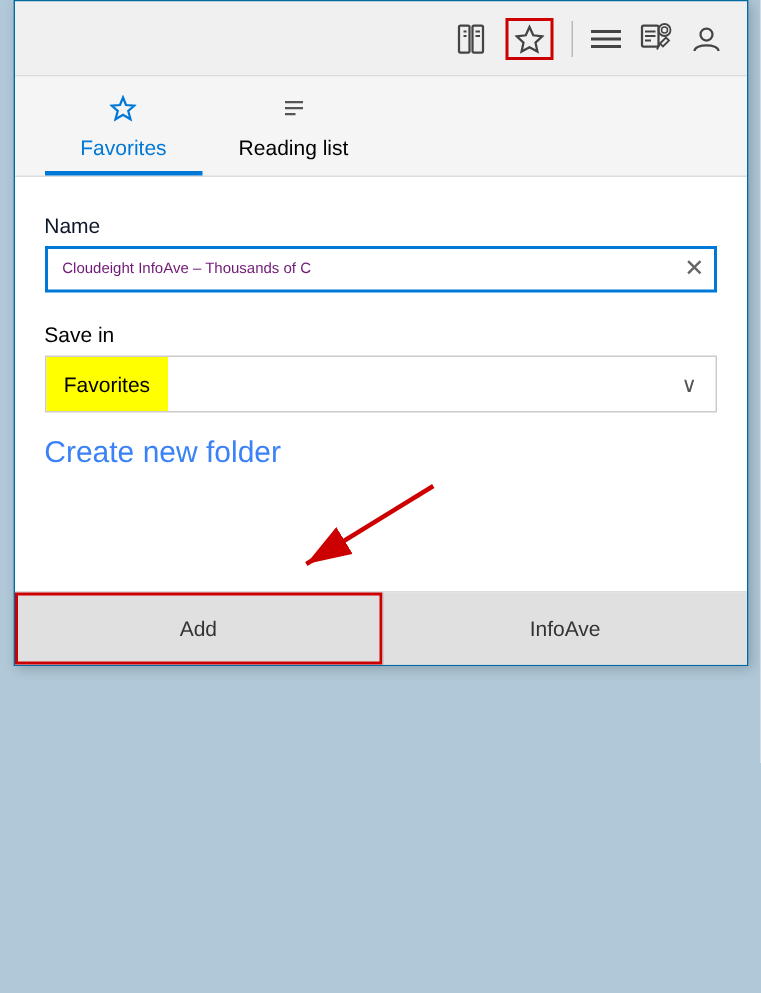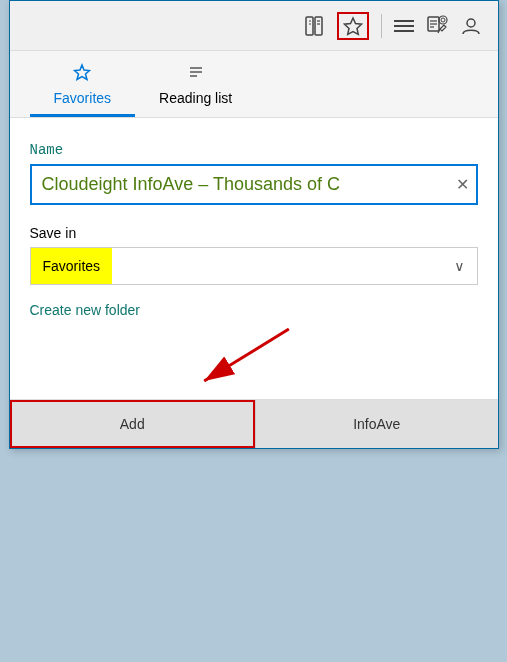--- a/index.html
+++ b/index.html
@@ -88,39 +88,38 @@
 
     
     .content {
       padding: 24px 20px 0 20px;
       background: white;
       flex: 1;
     }
 
     .field-label {
       font-size: 14px;
-      color: #0f766e;
+      color: #0f172a;
       margin-bottom: 6px;
       font-weight: 400;
-      font-family: Liberation Mono, monospace;
     }
 
     .name-input-wrapper {
       position: relative;
       margin-bottom: 20px;
     }
 
     .name-input {
       width: 100%;
       padding: 8px 32px 8px 10px;
-      font-size: 18px;
+      font-size: 10px;
       border: 2px solid #0078d7;
       outline: none;
       background: white;
-      color: #4d7c0f;
+      color: #701a75;
     }
 
     .clear-btn {
       position: absolute;
       right: 8px;
       top: 50%;
       transform: translateY(-50%);
       background: none;
       border: none;
       font-size: 16px;
@@ -162,22 +161,22 @@
       flex: 1;
     }
 
     .dropdown-arrow {
       padding: 0 12px;
       font-size: 14px;
       color: #555;
     }
 
     .create-folder-link {
-      color: #0f766e;
-      font-size: 14px;
+      color: #3b82f6;
+      font-size: 20px;
       text-decoration: none;
       cursor: pointer;
       display: inline-block;
       margin-bottom: 0;
     }
 
     
     .arrow-area {
       background: white;
       height: 80px;

